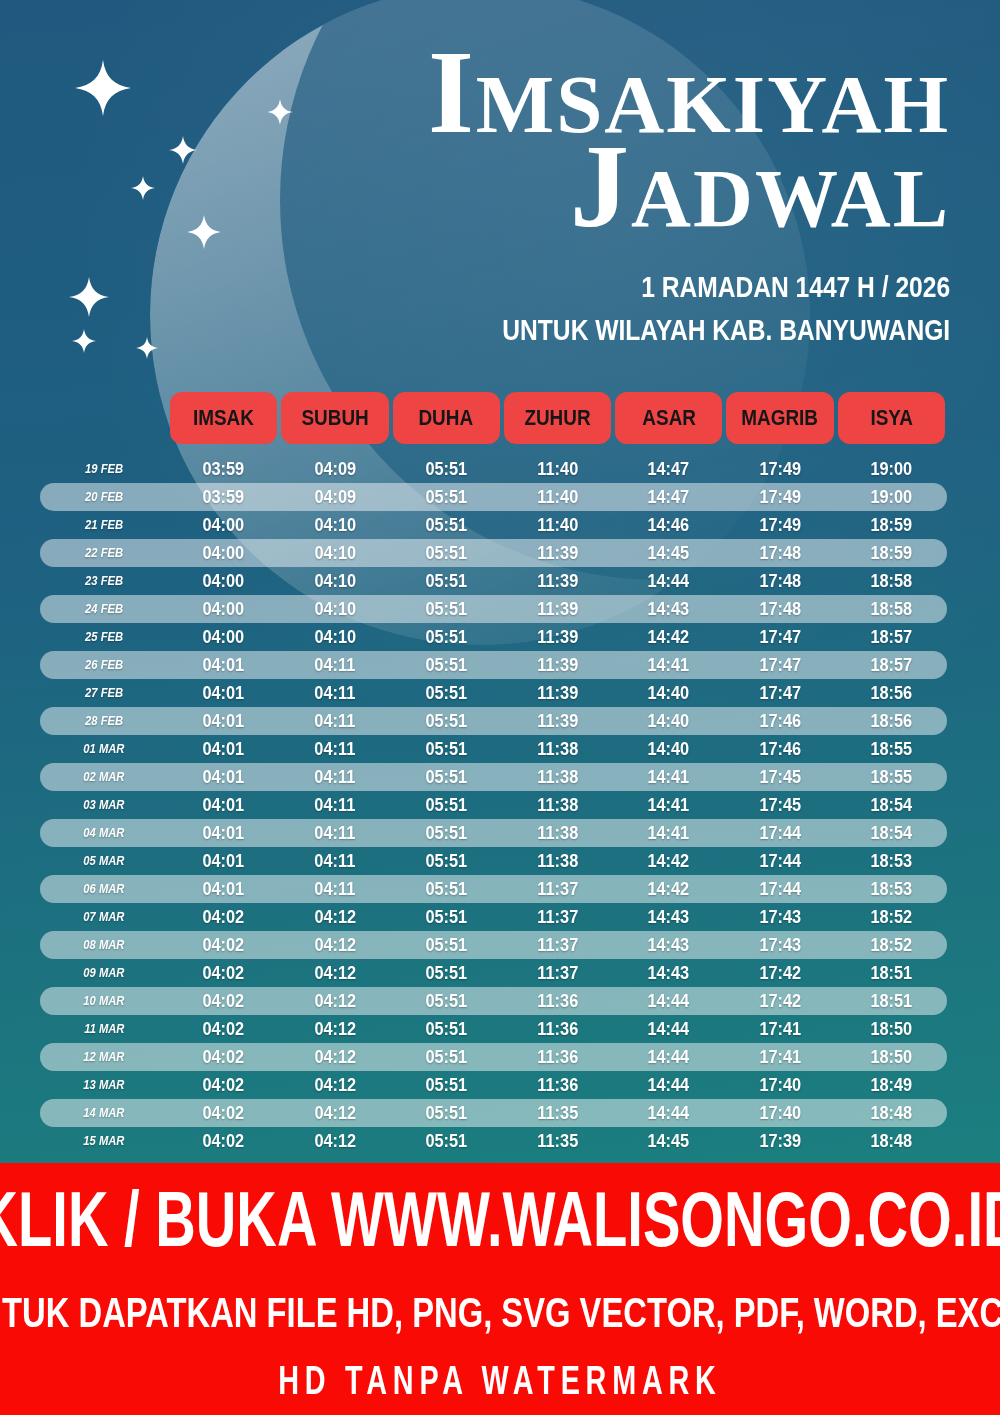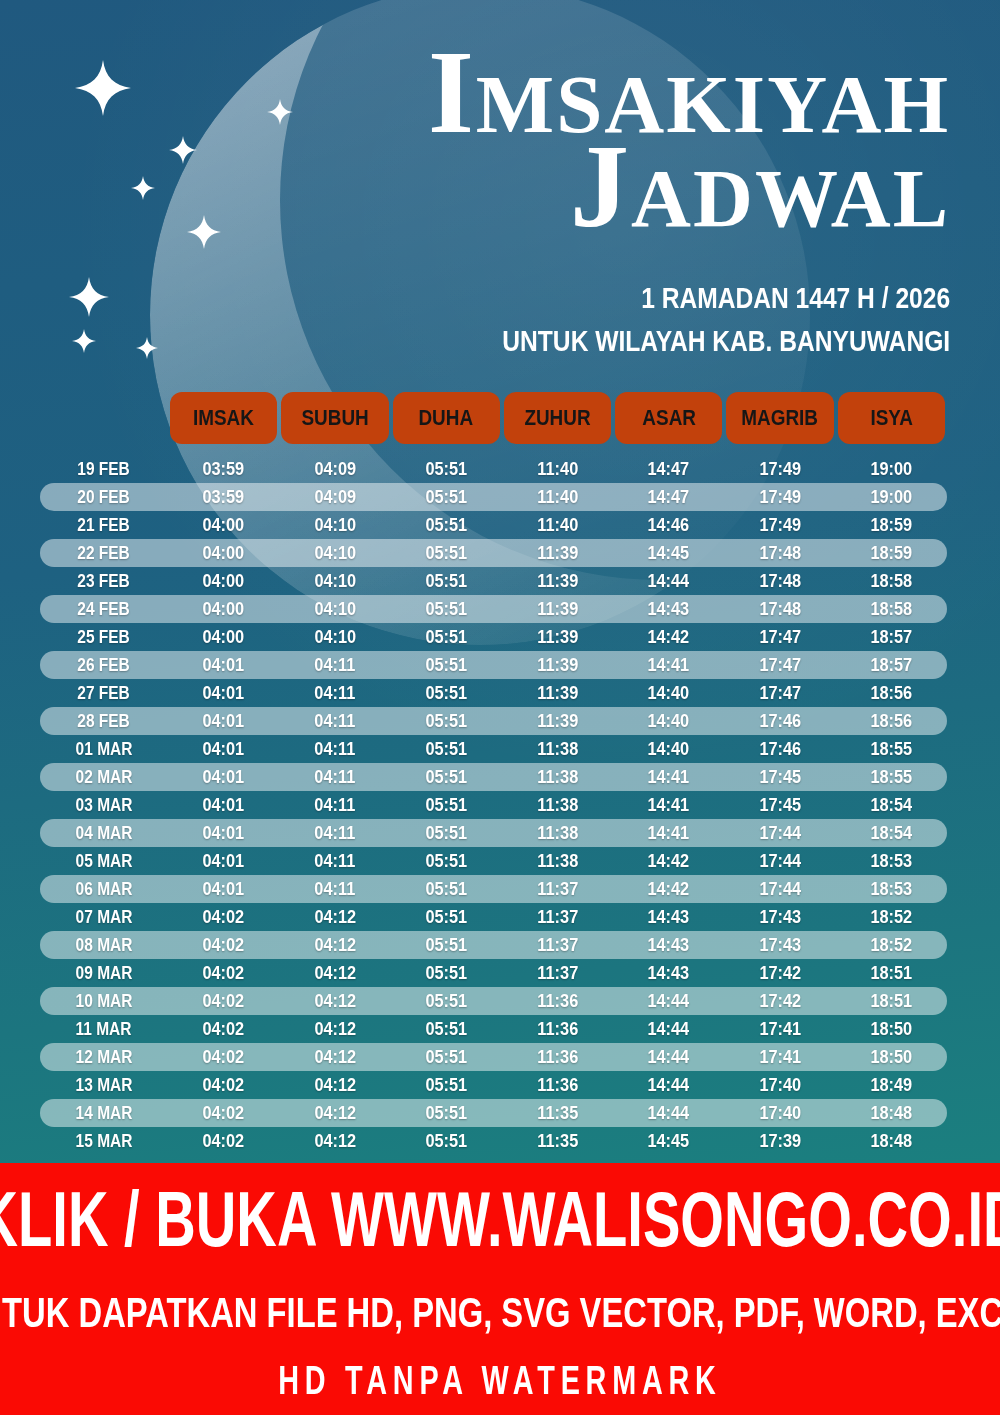--- a/index.html
+++ b/index.html
@@ -20,51 +20,51 @@
     position:absolute;top:46px;right:50px;z-index:3;
     text-align:right;color:#ffffff;
   }
   .title{
     font-family:"Liberation Serif",serif;
     font-weight:bold;
     font-variant:small-caps;
     font-size:118px;line-height:0.80;
     letter-spacing:2px;
   }
-  .subtitles{margin-top:41px;}
+  .subtitles{margin-top:30px;}
   .sub{
     font-weight:bold;font-size:30px;line-height:1.45;color:#ffffff;
     transform:scaleX(0.82);transform-origin:right center;
     white-space:nowrap;
   }
 
   
   .thead{
     position:absolute;left:40px;top:392px;width:907px;height:52px;z-index:3;
     display:grid;grid-template-columns:128px repeat(7,1fr);
   }
   .hcell{
-    background:#c2410c;border-radius:12px;margin:0 2px;
+    background:#ef4444;border-radius:12px;margin:0 2px;
     display:flex;align-items:center;justify-content:center;
     color:#161616;font-weight:bold;font-size:22px;
   }
   .tbody{
     position:absolute;left:40px;top:455px;width:907px;z-index:3;
   }
   .trow{
     height:28px;display:grid;grid-template-columns:128px repeat(7,1fr);
     align-items:center;
   }
   .trow.striped{background:rgba(255,255,255,0.47);border-radius:14px;}
   .cell{
     text-align:center;color:#ffffff;font-weight:bold;font-size:19px;
     text-shadow:0 1px 2px rgba(0,0,0,0.30);
     line-height:28px;
   }
-  .cell.date{font-size:18px;}
+  .cell.date{font-size:13px;font-style:italic;}
   .cond{display:inline-block;transform:scaleX(0.86);transform-origin:center;white-space:nowrap;}
 
   
   .banner{
     position:absolute;left:0;top:1163px;width:1000px;height:252px;z-index:5;
     background:#fa0a04;color:#ffffff;
     display:flex;flex-direction:column;align-items:center;justify-content:center;
   }
   .banner .b1{
     font-weight:bold;font-size:78px;line-height:1;

